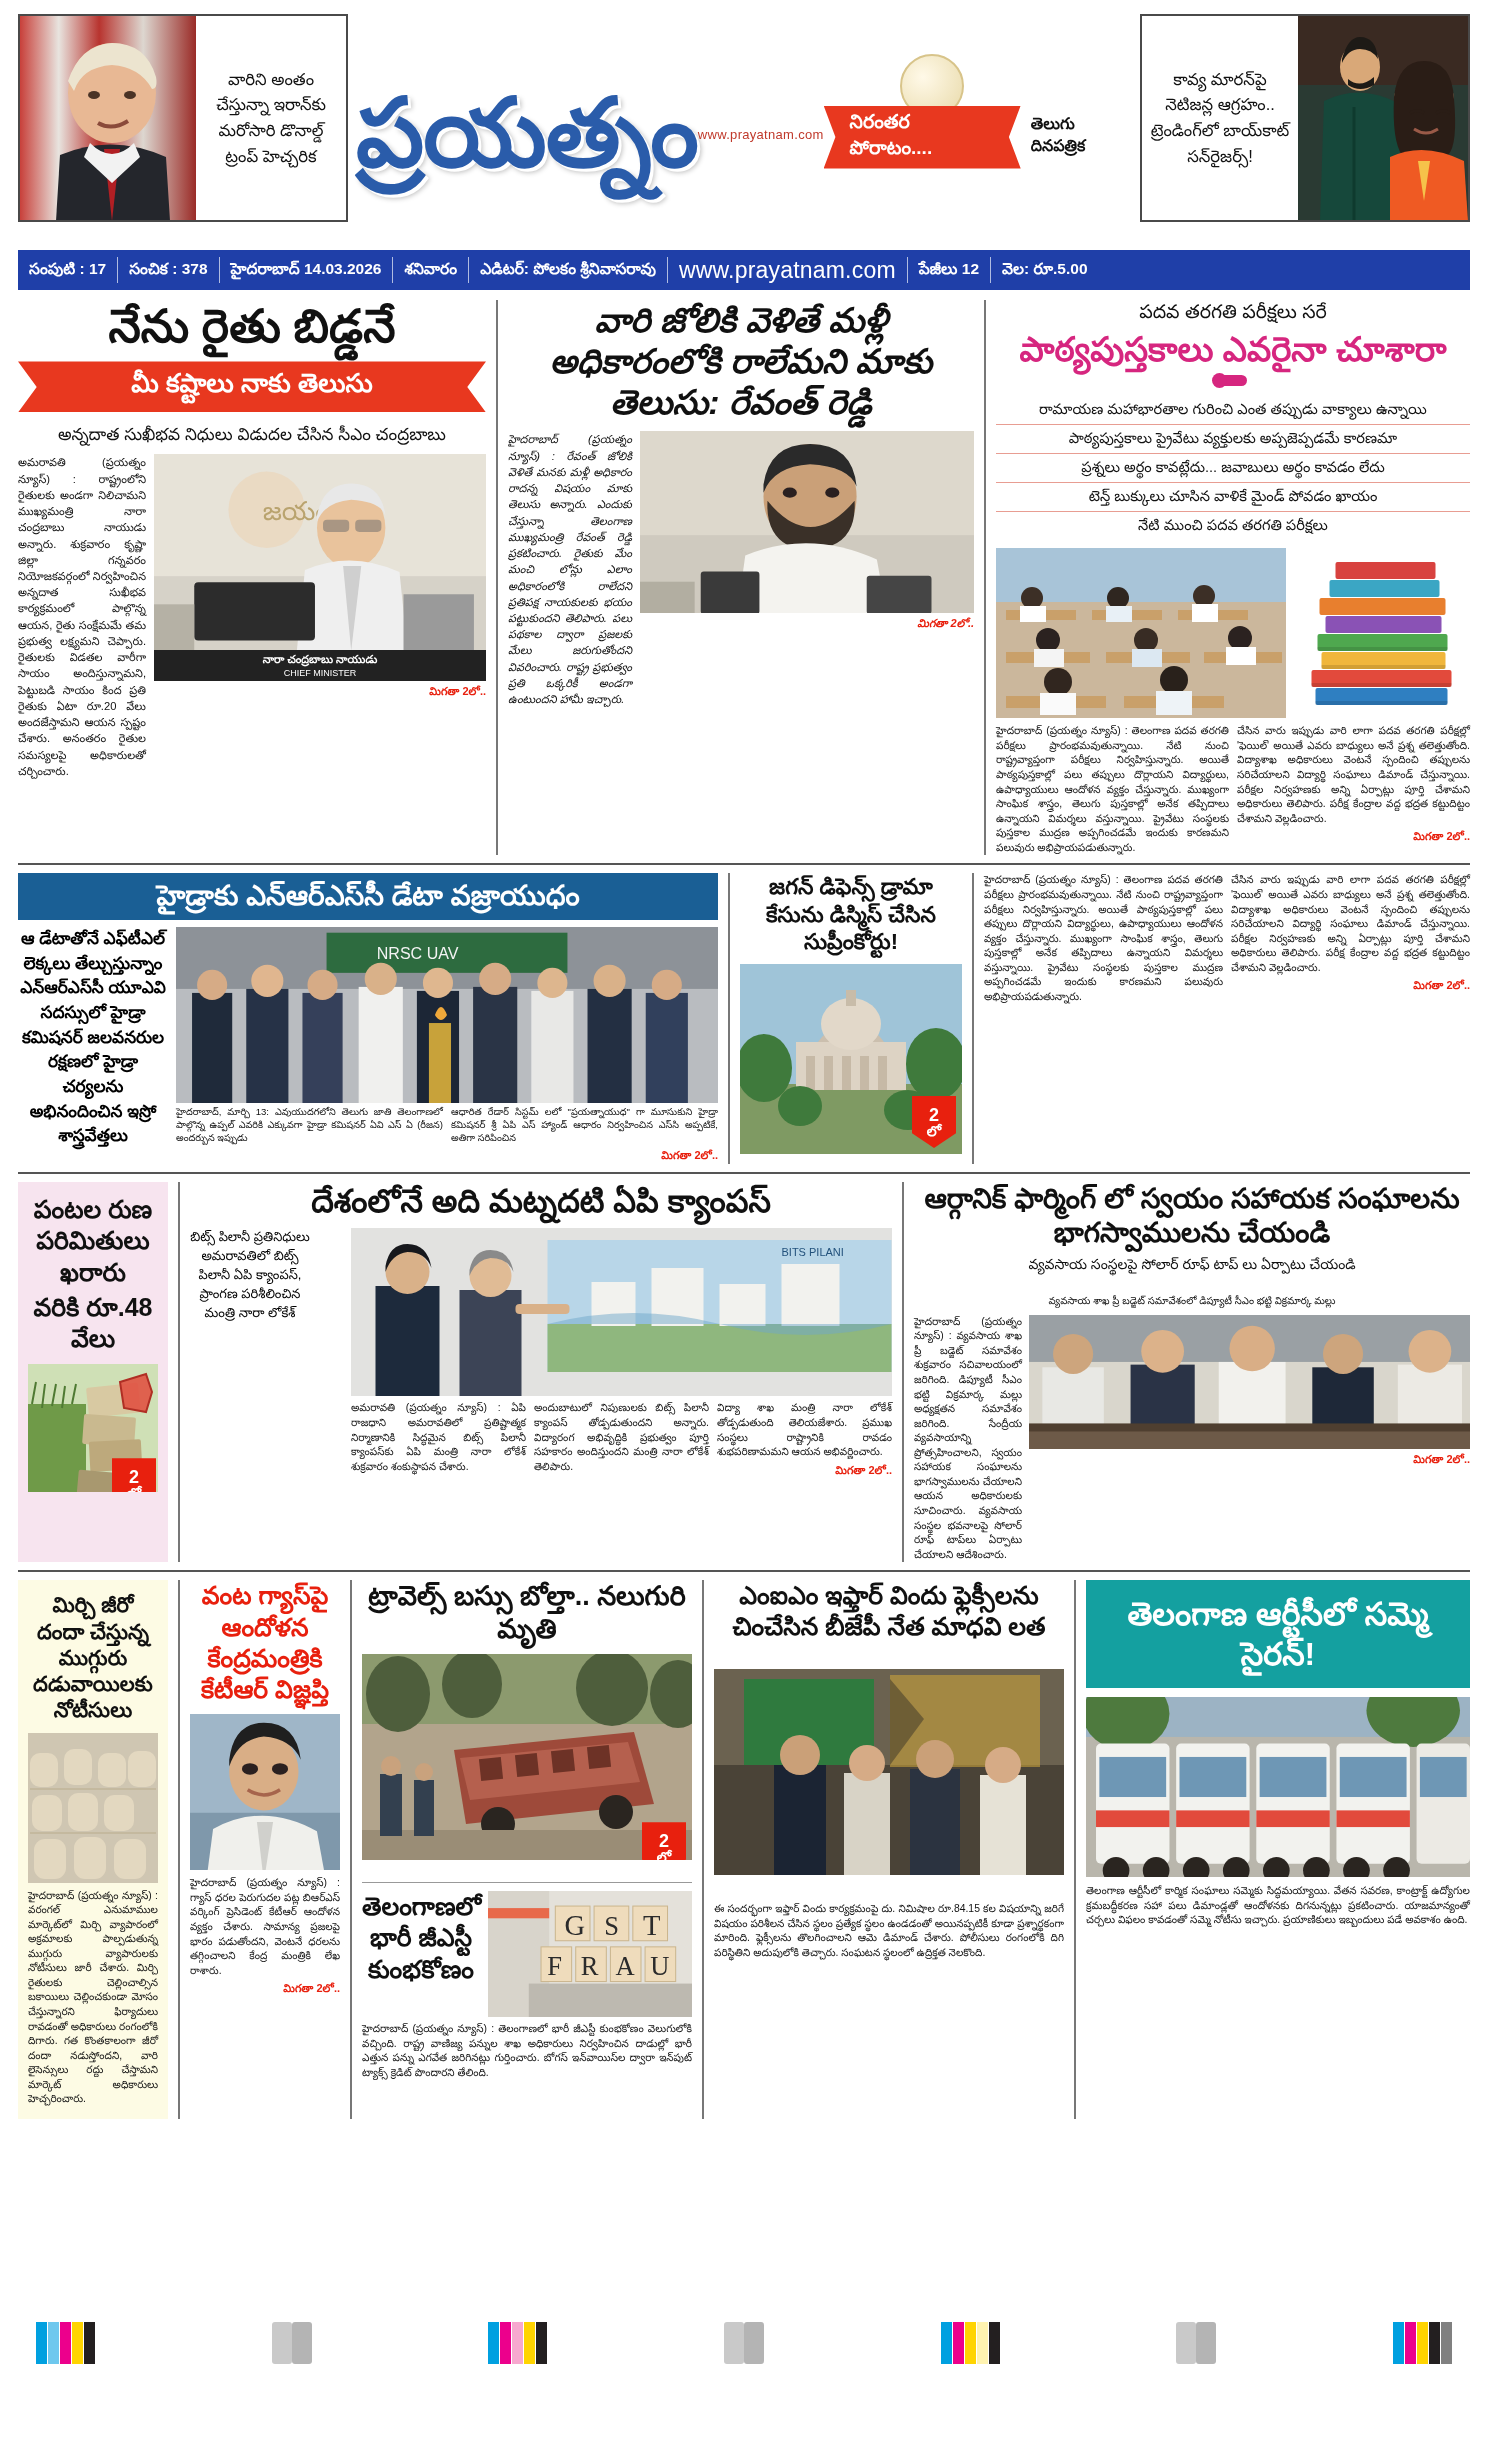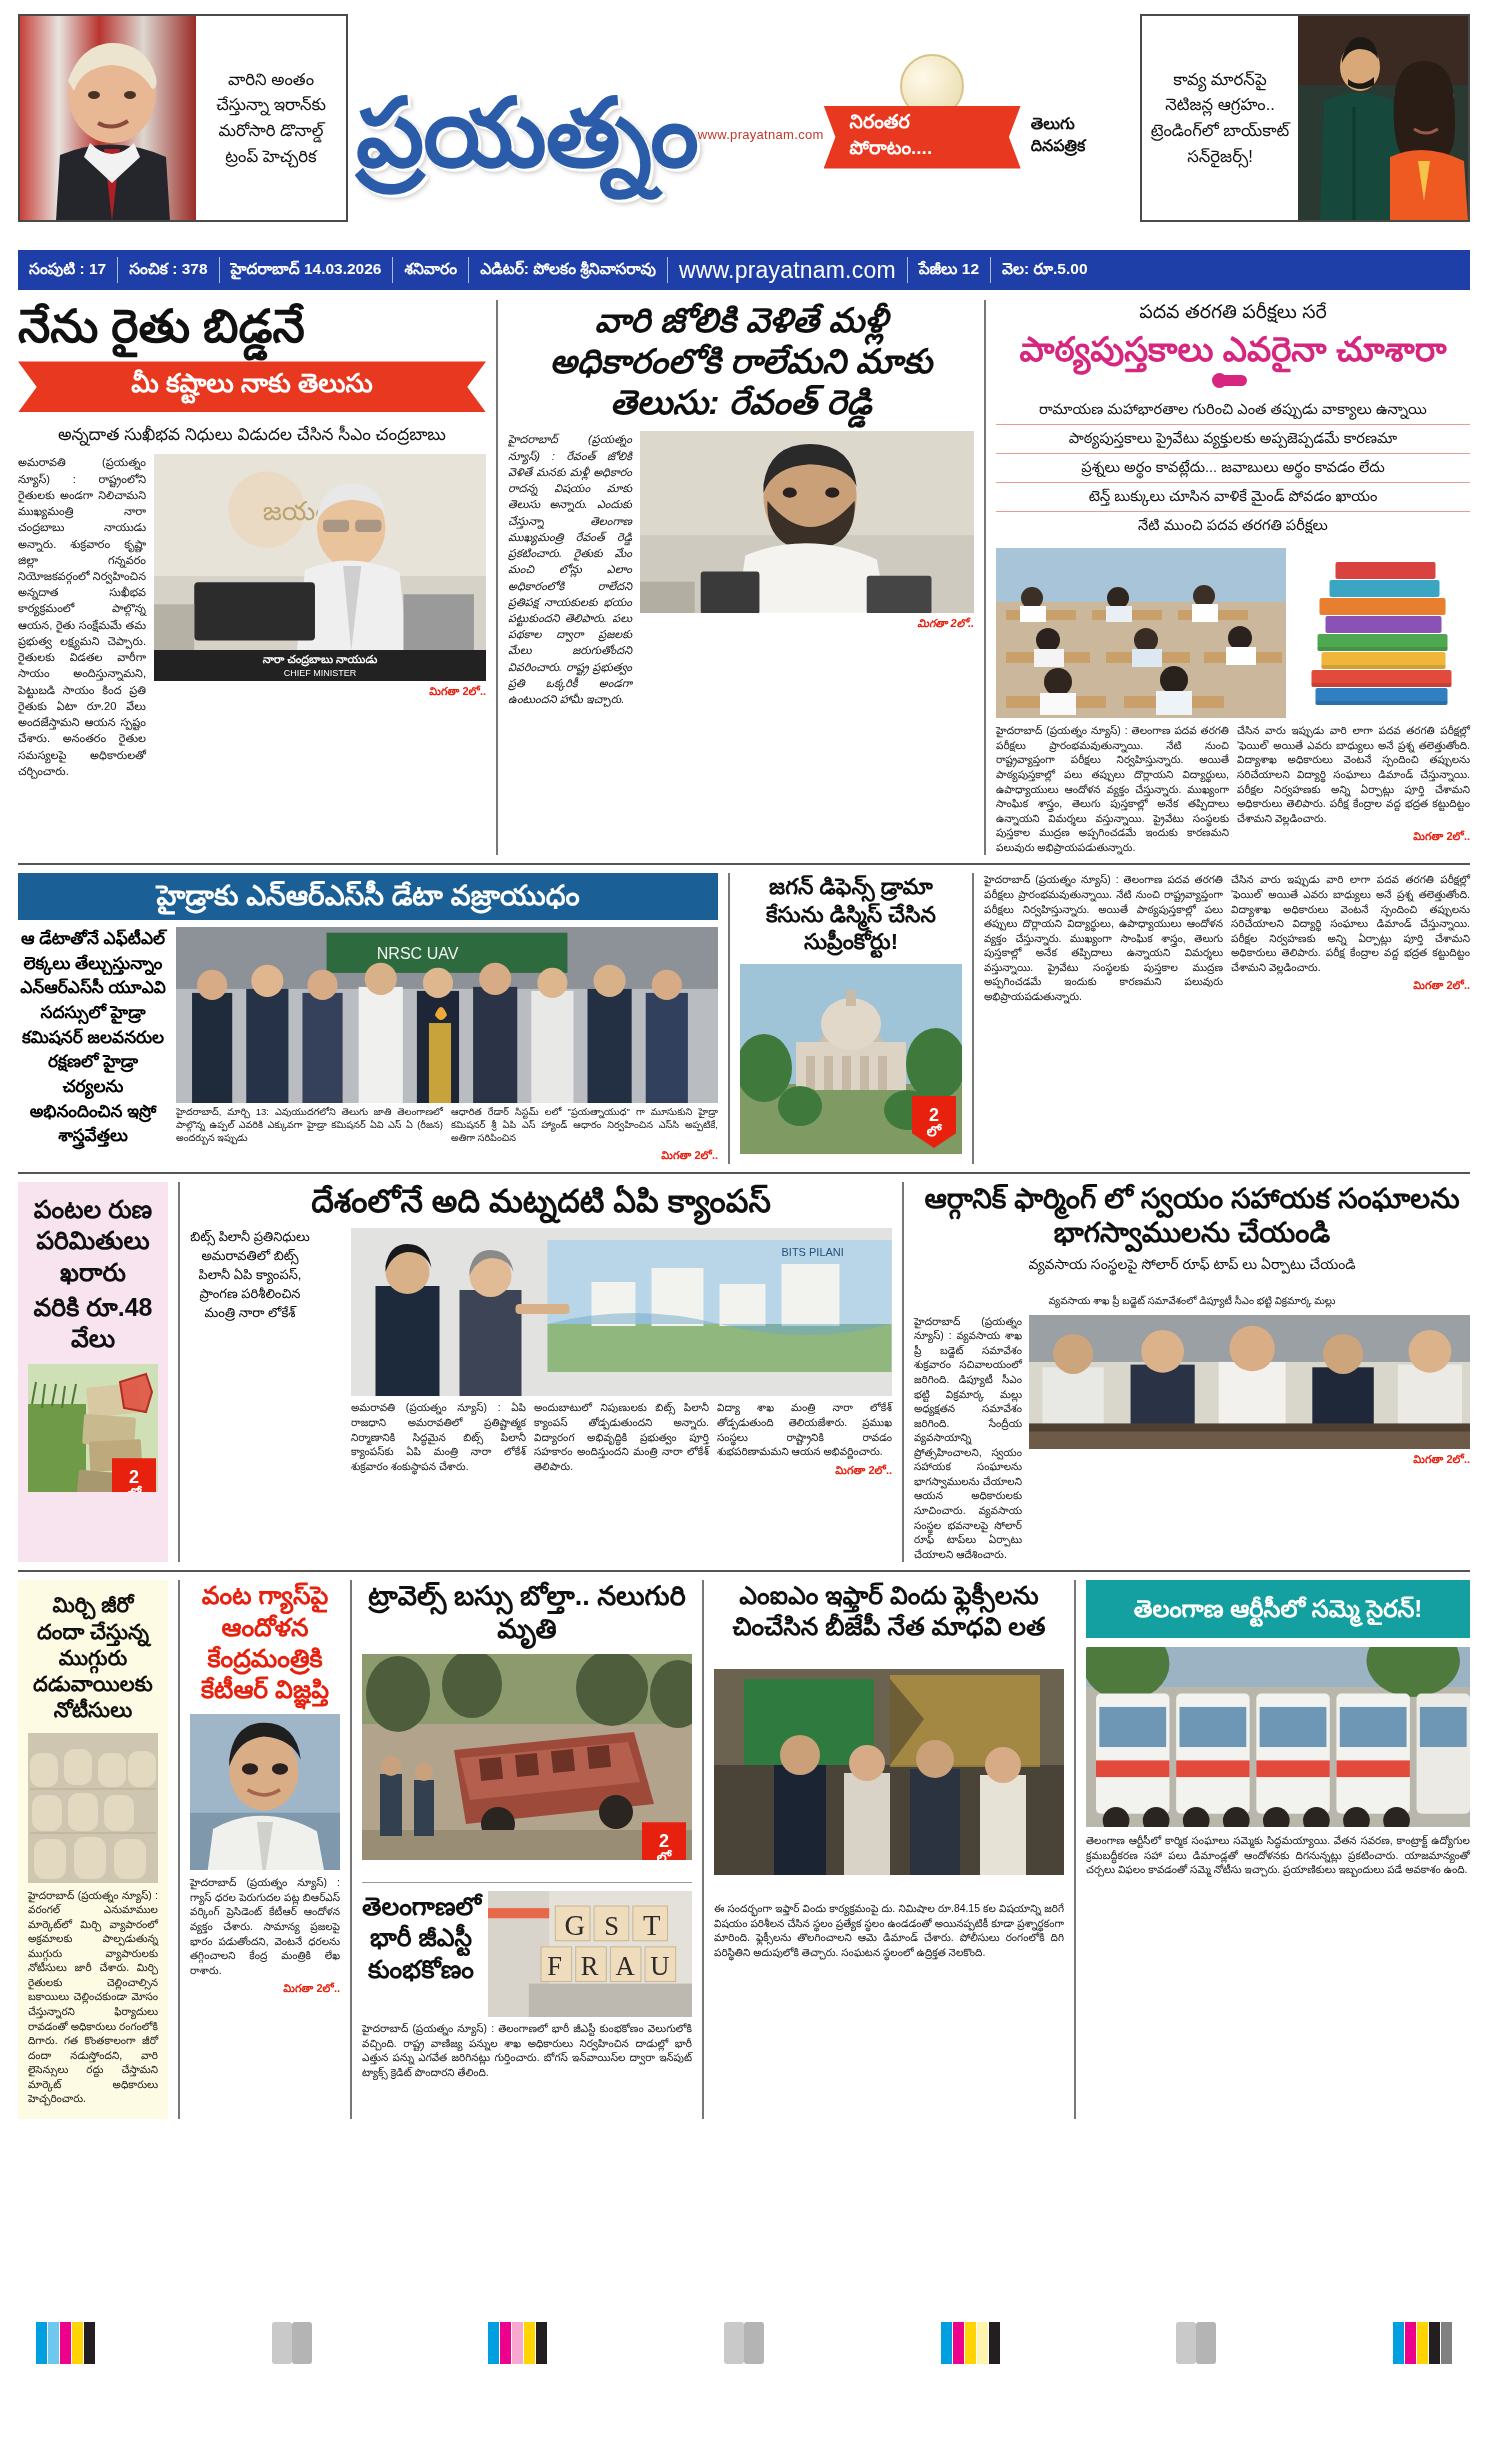--- a/index.html
+++ b/index.html
@@ -41,21 +41,21 @@
 
   
   .body-area { padding:0 18px; }
   .rule { height:2px; background:#555; margin:8px 0; }
   .rule.thin { height:1px; background:#999; }
 
   .row { display:flex; gap:10px; }
   .vline { width:2px; background:#777; flex:0 0 2px; align-self:stretch; }
 
   
-  .hl-xl { font-size:46px; font-weight:bold; line-height:1.14; color:#111; }
+  .hl-xl { font-size:46px; font-weight:bold; line-height:1.14; color:#111; text-align:center; }
   .hl-lg { font-size:34px; font-weight:bold; line-height:1.2; color:#111; text-align:center; }
   .hl-md { font-size:27px; font-weight:bold; line-height:1.22; color:#111; text-align:center; }
   .hl-sm { font-size:22px; font-weight:bold; line-height:1.25; color:#111; text-align:center; }
   .hl-pink { color:#d6267f; }
   .hl-red { color:#e8200e; }
   .kicker { font-size:19px; color:#111; text-align:center; line-height:1.3; }
   .subhead { font-size:17px; color:#111; text-align:center; line-height:1.35; margin-top:5px; }
   .redband { background:#e8381f; color:#fff; font-size:26px; font-weight:bold; text-align:center;
       padding:7px 10px; margin:9px 0 7px 0;
       clip-path: polygon(0 0, 100% 0, 96% 50%, 100% 100%, 0 100%, 4% 50%); }
@@ -71,21 +71,21 @@
   
   .badge { position:absolute; width:44px; height:52px; background:#e8200e; color:#fff;
       display:flex; flex-direction:column; align-items:center; justify-content:center;
       font-size:14px; font-weight:bold; line-height:1.0;
       clip-path: polygon(0 0, 100% 0, 100% 72%, 50% 100%, 0 72%); }
   .badge .n { font-size:18px; }
 
   .blueband { background:#1a5f95; color:#fff; font-size:28px; font-weight:bold;
       text-align:center; padding:8px 6px; line-height:1.1; }
   .tealbox { background:#14a0a0; color:#fff; padding:14px 10px; text-align:center; }
-  .tealbox .t { font-size:24px; font-weight:bold; line-height:1.25; }
+  .tealbox .t { font-size:32px; font-weight:bold; line-height:1.25; }
 
   .pinkbox { background:#f7e4ef; padding:12px 10px; }
   .creambox { background:#fdfbe4; padding:12px 10px; }
 
   
   .bullets { margin-top:8px; }
   .bullets .b { font-size:14.6px; text-align:center; color:#111; padding:4px 0 5px 0;
       border-bottom:1.5px solid #e89d92; line-height:1.3; }
   .bullets .b:last-child { border-bottom:none; }
   .pinkdot { width:28px; height:11px; background:#d6267f; border-radius:6px; margin:6px auto 2px auto; position:relative; }

